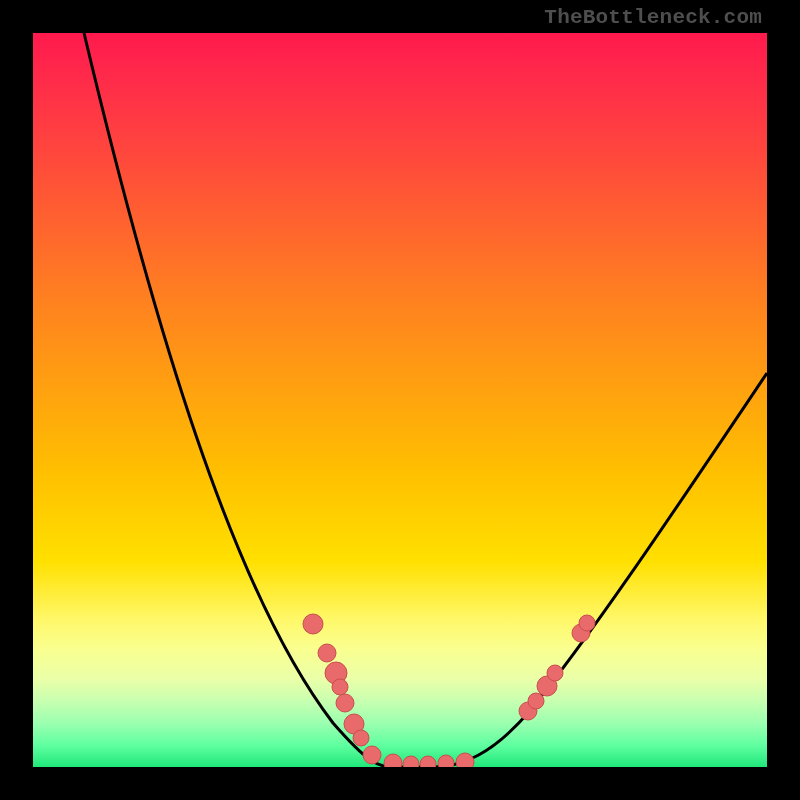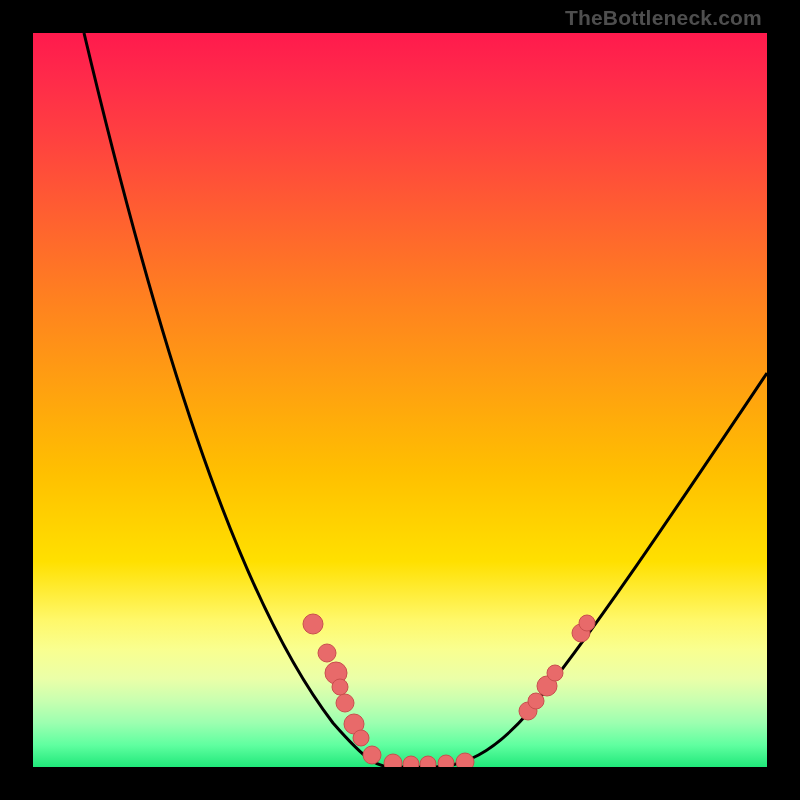--- a/index.html
+++ b/index.html
@@ -50,21 +50,21 @@
     );
   }
   .attribution {
     position: absolute;
     top: 6px;
     right: 38px;
     color: #4e4e4e;
     font-size: 21px;
     font-weight: 600;
     letter-spacing: 0.2px;
-    font-family: Liberation Sans, sans-serif;
+    font-family: Liberation Mono, monospace;
   }
   svg.curve {
     position: absolute;
     inset: 0;
   }
 </style>
 </head>
 <body>
 
 <div class="frame">

